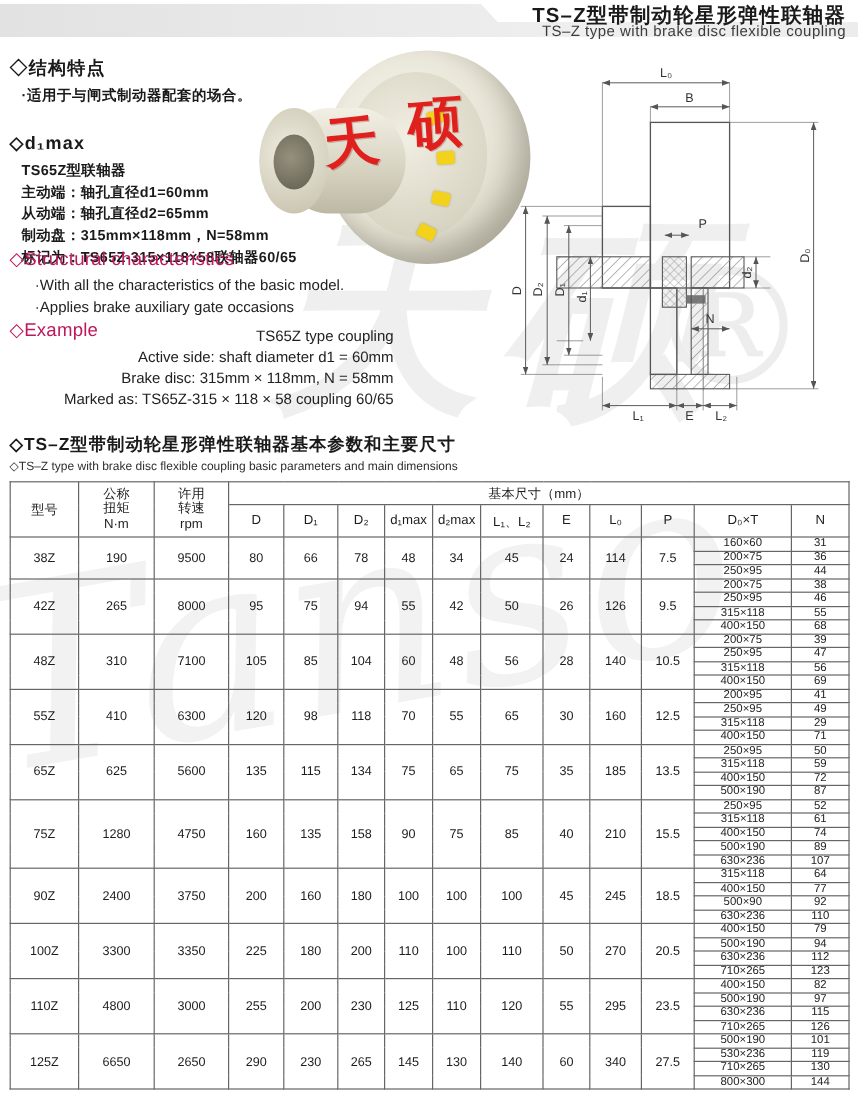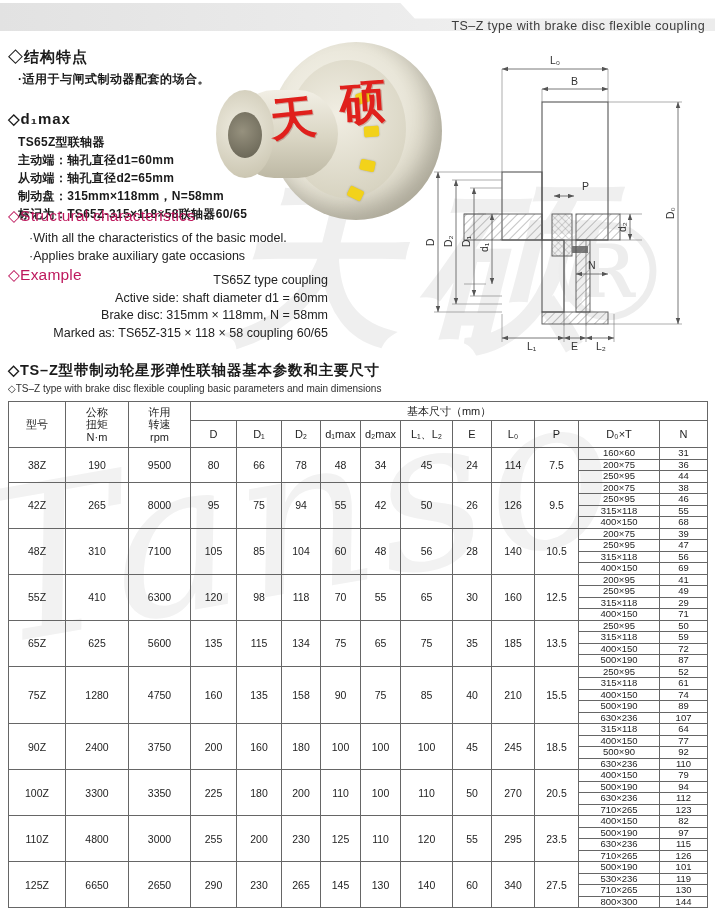--- a/index.html
+++ b/index.html
@@ -77,20 +77,21 @@
 </head>
 <body>
 
 <div class="page" style="--brand-red: #e0201c; --star-yellow: #f2d21a;">
 
   <div class="wm wm-zh">天硕</div>
   <div class="wm wm-reg">®</div>
   <div class="wm wm-script">Tanso</div>
 
   <div class="band"></div>
+  <div class="title-zh">TS–Z型带制动轮星形弹性联轴器</div>
   <div class="title-en">TS–Z type with brake disc flexible coupling</div>
 
   <div class="blk h-zh" style="left:8px; top:48px;">◇结构特点</div>
   <div class="blk items-zh" style="left:18px; top:70px; width:225px;">
     <div>·适用于与闸式制动器配套的场合。</div>
   </div>
 
   <div class="blk h-zh" style="left:8px; top:110px;">◇d₁max</div>
   <div class="blk lines-zh" style="left:18px; top:133px; width:230px;">
     <div>TS65Z型联轴器</div>

